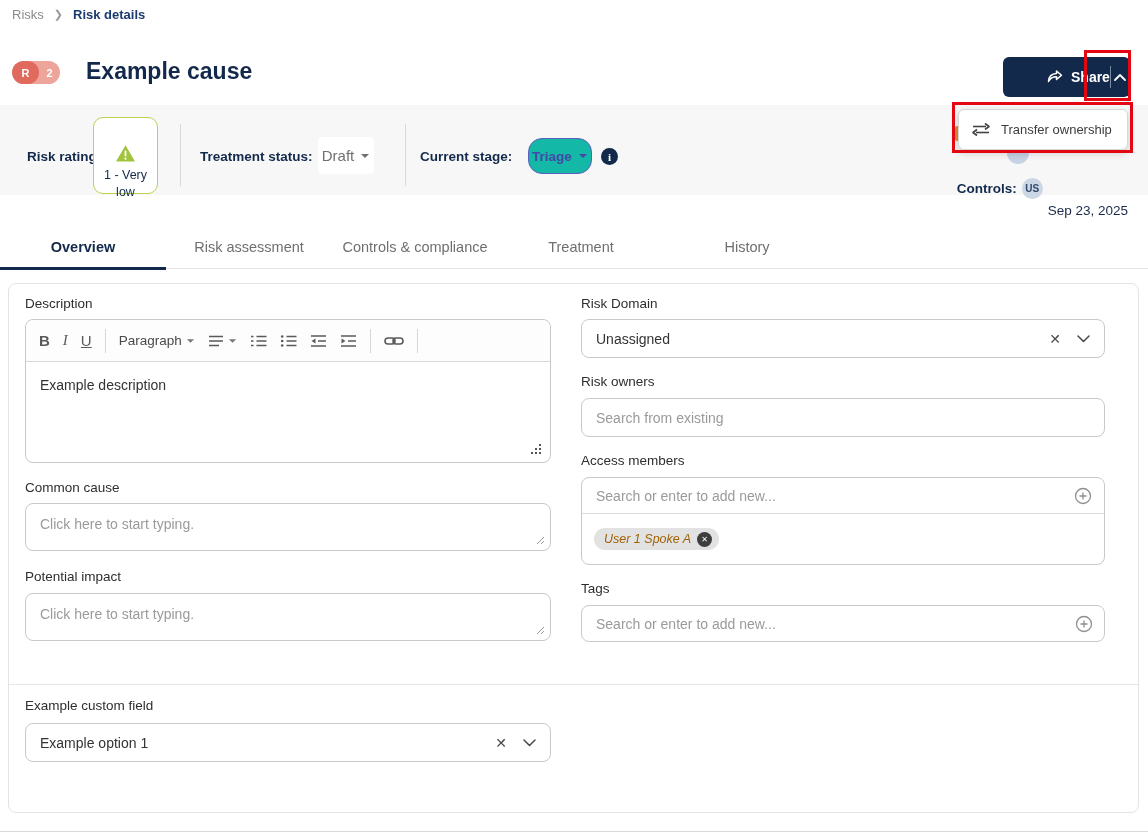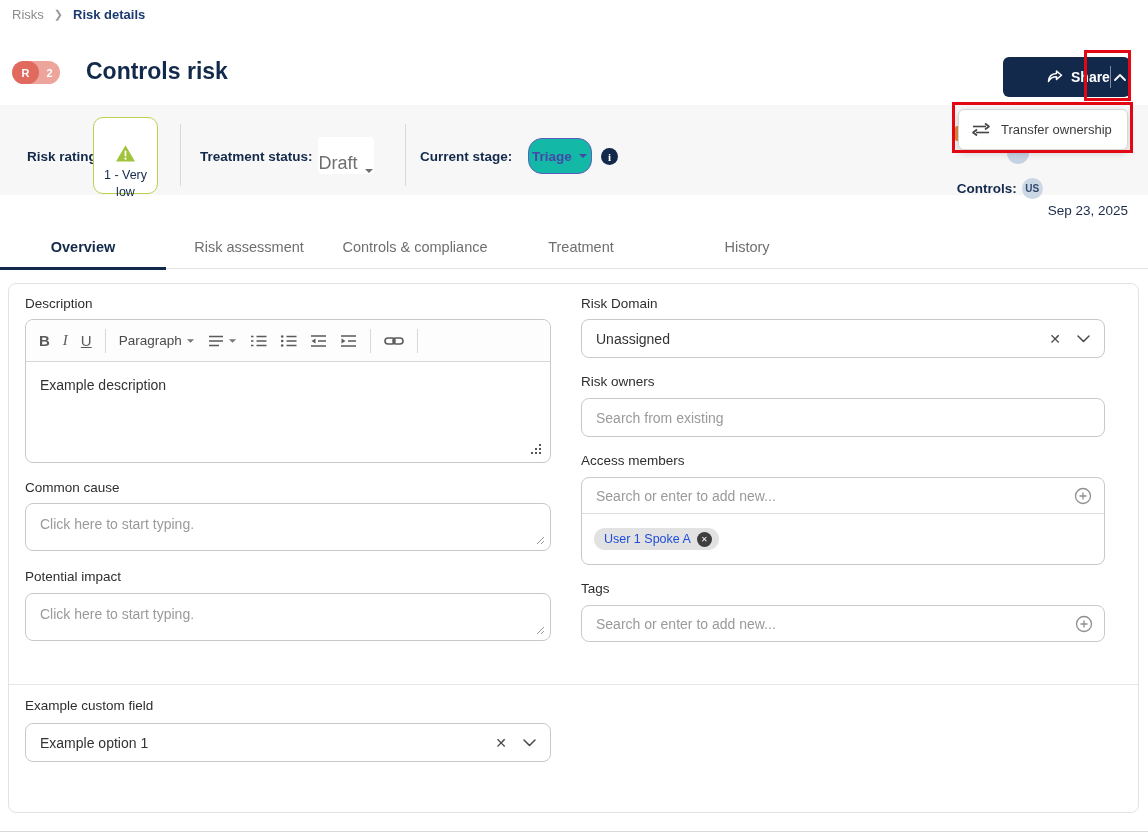--- a/index.html
+++ b/index.html
@@ -37,21 +37,21 @@
   .annotation { position:absolute; border:3px solid #e30613; z-index:40; pointer-events:none; }
   .annotation-1 { left:1084px; top:50px; width:47px; height:51px; }
   .annotation-2 { left:952px; top:102px; width:181px; height:51px; }
 
   
   .meta-strip { position:absolute; left:0; top:105px; width:1148px; height:90px; background:#f7f7f7; z-index:1; }
   .meta-label { position:absolute; font-size:13.5px; font-weight:700; color:#13294b; top:149px; z-index:2; }
   .rating-box { position:absolute; left:93px; top:117px; width:65px; height:77px; background:#fff; border:1.5px solid #bcd24e; border-radius:10px; display:flex; flex-direction:column; align-items:center; padding-top:26px; z-index:2; }
   .rating-text { font-size:12.5px; color:#13294b; text-align:center; line-height:17px; margin-top:4px; }
   .v-divider { position:absolute; top:124px; width:1px; height:62px; background:#d9d9d9; z-index:2; }
-  .draft-box { position:absolute; left:318px; top:137px; width:56px; height:37px; background:#fff; border-radius:4px; display:flex; align-items:flex-end; justify-content:center; gap:6px; font-size:18px; color:#6f6f6f; z-index:2; cursor:pointer; }
+  .draft-box { position:absolute; left:318px; top:137px; width:56px; height:37px; background:#fff; border-radius:4px; display:flex; align-items:center; justify-content:center; gap:6px; font-size:15px; color:#6f6f6f; z-index:2; cursor:pointer; }
   .stage-pill { position:absolute; left:528px; top:138px; width:64px; height:36px; background:#14b8a6; border:1.5px solid #5b60c0; border-radius:14px; display:flex; align-items:center; justify-content:center; gap:6px; font-size:13.5px; color:#4348a8; font-weight:600; z-index:2; cursor:pointer; }
   .info-circle { position:absolute; left:601px; top:148px; width:17px; height:17px; border-radius:50%; background:#13294b; color:#fff; font-size:11px; font-weight:700; font-family:"Liberation Serif", serif; display:flex; align-items:center; justify-content:center; z-index:2; }
   .created-row { position:absolute; right:20px; top:159px; display:flex; align-items:center; gap:5px; z-index:2; }
   .created-label { font-size:13.5px; font-weight:700; color:#13294b; }
   .us-avatar { width:21px; height:21px; border-radius:50%; background:#ccd7e6; color:#33496b; font-size:10px; font-weight:700; display:flex; align-items:center; justify-content:center; }
   .created-date { font-size:13.5px; color:#1b2a4a;margin-top:44px; }
 
   
   .tabs { position:absolute; left:0; top:225px; width:1148px; height:44px; display:flex; border-bottom:1px solid #e4e4e4; }
   .tab { width:166px; display:flex; align-items:center; justify-content:center; font-size:14.5px; color:#6f6f6f; cursor:pointer; position:relative; }
@@ -97,21 +97,21 @@
   .add-icon { position:absolute; right:12px; top:10px; cursor:pointer; }
 
   
   .members-box { position:absolute; left:572px; top:193px; width:524px; height:88px; border:1px solid #c9c9c9; border-radius:8px; background:#fff; }
   .members-search { position:relative; height:36px; border-bottom:1px solid #dcdcdc; }
   .members-search input { width:100%; height:100%; border:none; background:transparent; padding:0 40px 0 14px; font-family:"Liberation Sans", sans-serif; font-size:14px; color:#333; outline:none; }
   .members-search input::placeholder { color:#9a9a9a; }
   .members-search .add-icon { top:9px; }
   .members-chips { padding:14px 12px; display:flex; gap:8px; }
   .chip { height:22px; background:#e2e2e2; border-radius:11px; display:flex; align-items:center; gap:6px; padding:0 7px 0 10px; }
-  .chip-label { font-size:12.5px; color:#1d4ed8; }
+  .chip-label { font-size:12.5px; color:#a16207;font-style:italic; }
   .chip-x { width:15px; height:15px; border-radius:50%; background:#3e3e3e; color:#fff; font-size:8px; display:flex; align-items:center; justify-content:center; cursor:pointer; }
 
   .card-divider { position:absolute; left:0; top:400px; width:100%; height:1px; background:#e6e6e6; }
   .bottom-line { position:absolute; left:0; top:831px; width:1148px; height:1px; background:#d9d9d9; }
 
   svg { display:block; }
 </style>
 </head>
 <body>
 
@@ -120,21 +120,21 @@
   <div class="breadcrumb">
     <span class="crumb-root">Risks</span>
     <span class="crumb-sep">❯</span>
     <span class="crumb-current">Risk details</span>
   </div>
 
   <div class="badge">
     <span class="badge-prefix">R</span>
     <span class="badge-count">2</span>
   </div>
-  <div class="page-title">Controls risk</div>
+  <div class="page-title">Example cause</div>
 
   <div class="split-btn">
     <div class="share-seg">
       <span>
         <svg width="16" height="14" viewBox="0 0 16 14">
             <path d="M9.5 1 L14.5 5.2 L9.5 9.4 V6.8 C5.5 6.8 3 8.6 1.5 11.5 C1.8 7 4.8 3.8 9.5 3.6 Z" fill="none" stroke="#fff" stroke-width="1.5" stroke-linejoin="round"></path>
           </svg>
       </span>
       <span>Share</span>
     </div>

